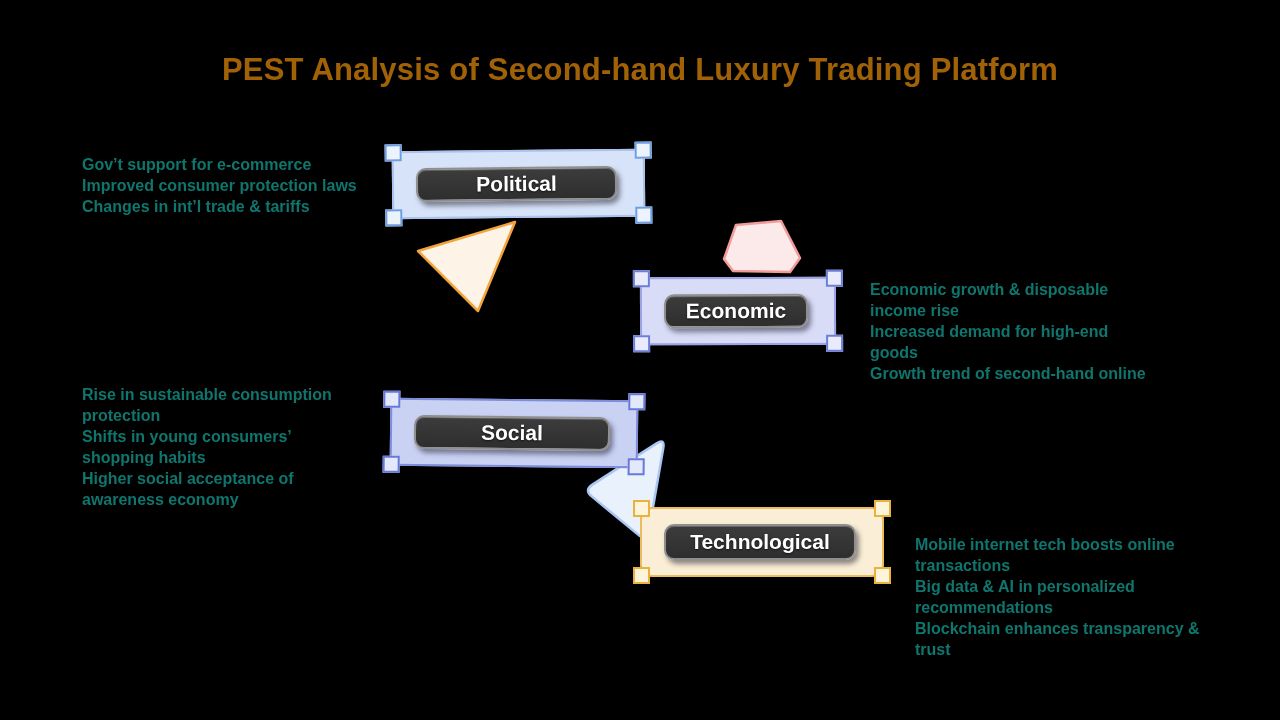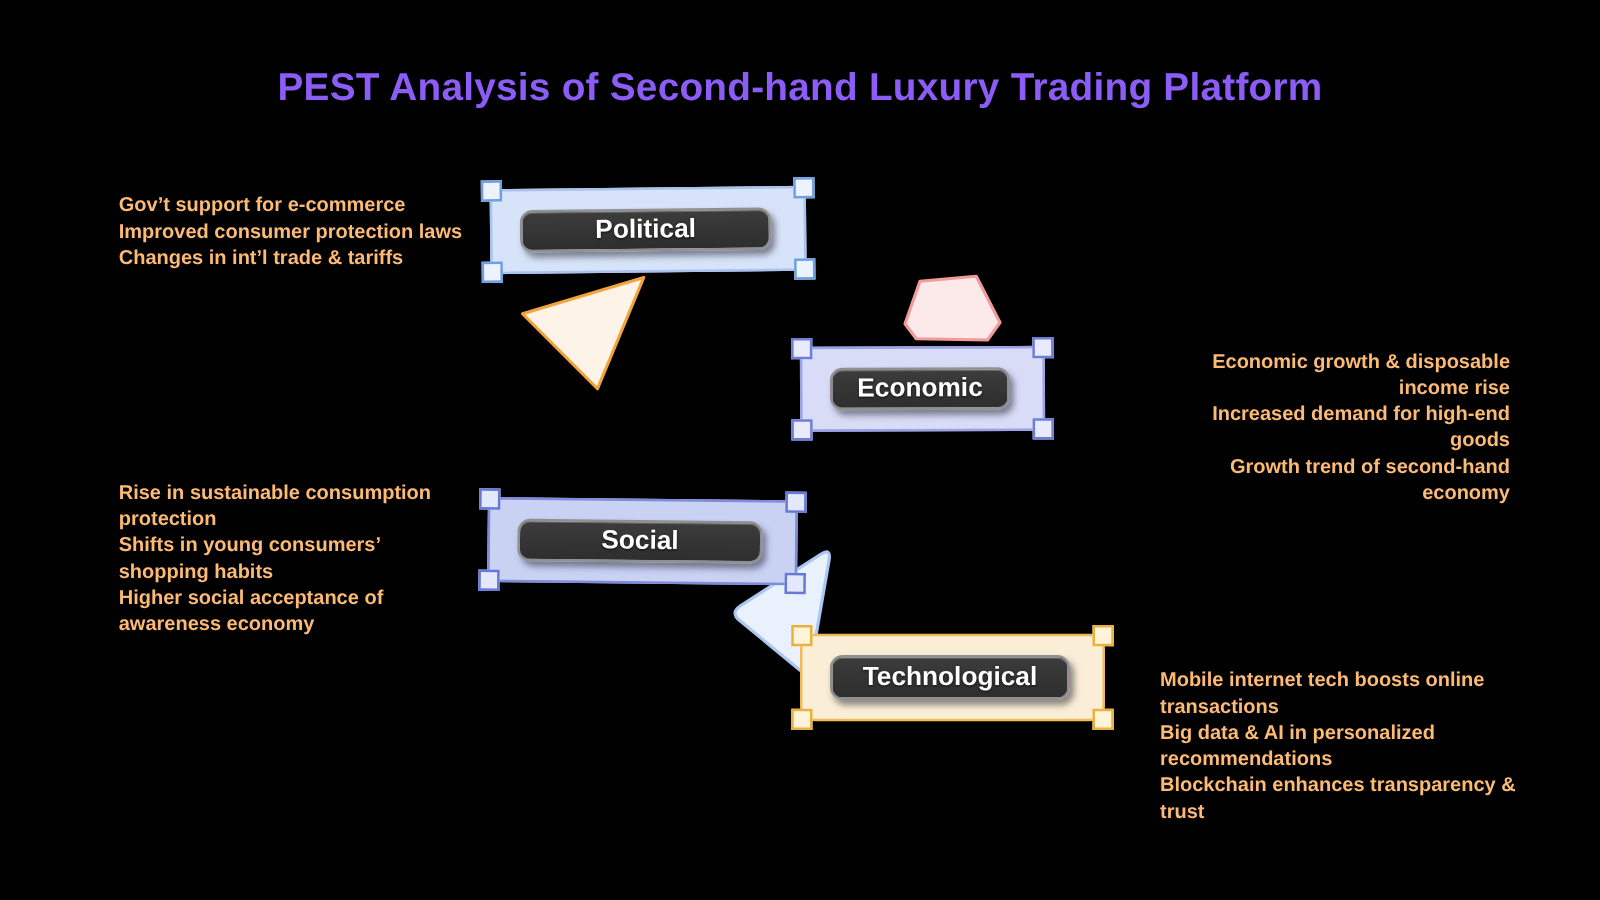--- a/index.html
+++ b/index.html
@@ -2,27 +2,27 @@
 <html><head>
 <meta charset="utf-8">
 <style>
   html,body{margin:0;padding:0;background:#000;}
   .stage{
     position:relative;width:1280px;height:720px;background:#000;
     overflow:hidden;font-family:"Liberation Sans",sans-serif;
   }
   .page-title{
     position:absolute;top:52px;left:0;width:1280px;text-align:center;
-    font-size:31px;font-weight:bold;color:#8b5cf6;letter-spacing:.2px;margin:0;
+    font-size:31px;font-weight:bold;color:#a16207;letter-spacing:.2px;margin:0;
   }
   
-  .notes{position:absolute;color:#fdba74;font-size:16px;line-height:21px;font-weight:bold;margin-left:13px;}
+  .notes{position:absolute;color:#0f766e;font-size:16px;line-height:21px;font-weight:bold;}
   .notes div{margin:0;}
   .notes-political{left:82px;top:154px;width:300px;}
-  .notes-economic{left:915px;top:279px;width:280px;text-align:right;}
+  .notes-economic{left:870px;top:279px;width:280px;}
   .notes-social{left:82px;top:384px;width:285px;}
   .notes-technological{left:915px;top:534px;width:285px;}
   
   .shapes{position:absolute;left:0;top:0;width:1280px;height:720px;pointer-events:none;}
   
   .pest-box{position:absolute;border:2px solid;box-sizing:border-box;}
   .pest-box .pill{
     position:absolute;left:22px;right:26px;top:15px;bottom:15px;
     background:linear-gradient(#3c3c3c,#2e2e2e);
     border:2px solid #8f8f8f;border-radius:10px;
@@ -58,21 +58,21 @@
 
   <div class="notes notes-political">
     <div>Gov’t support for e-commerce</div>
     <div>Improved consumer protection laws</div>
     <div>Changes in int’l trade &amp; tariffs</div>
   </div>
 
   <div class="notes notes-economic">
     <div>Economic growth &amp; disposable income rise</div>
     <div>Increased demand for high-end goods</div>
-    <div>Growth trend of second-hand economy</div>
+    <div>Growth trend of second-hand online</div>
   </div>
 
   <div class="notes notes-social">
     <div>Rise in sustainable consumption protection</div>
     <div>Shifts in young consumers’ shopping habits</div>
     <div>Higher social acceptance of awareness economy</div>
   </div>
 
   <div class="notes notes-technological">
     <div>Mobile internet tech boosts online transactions</div>

